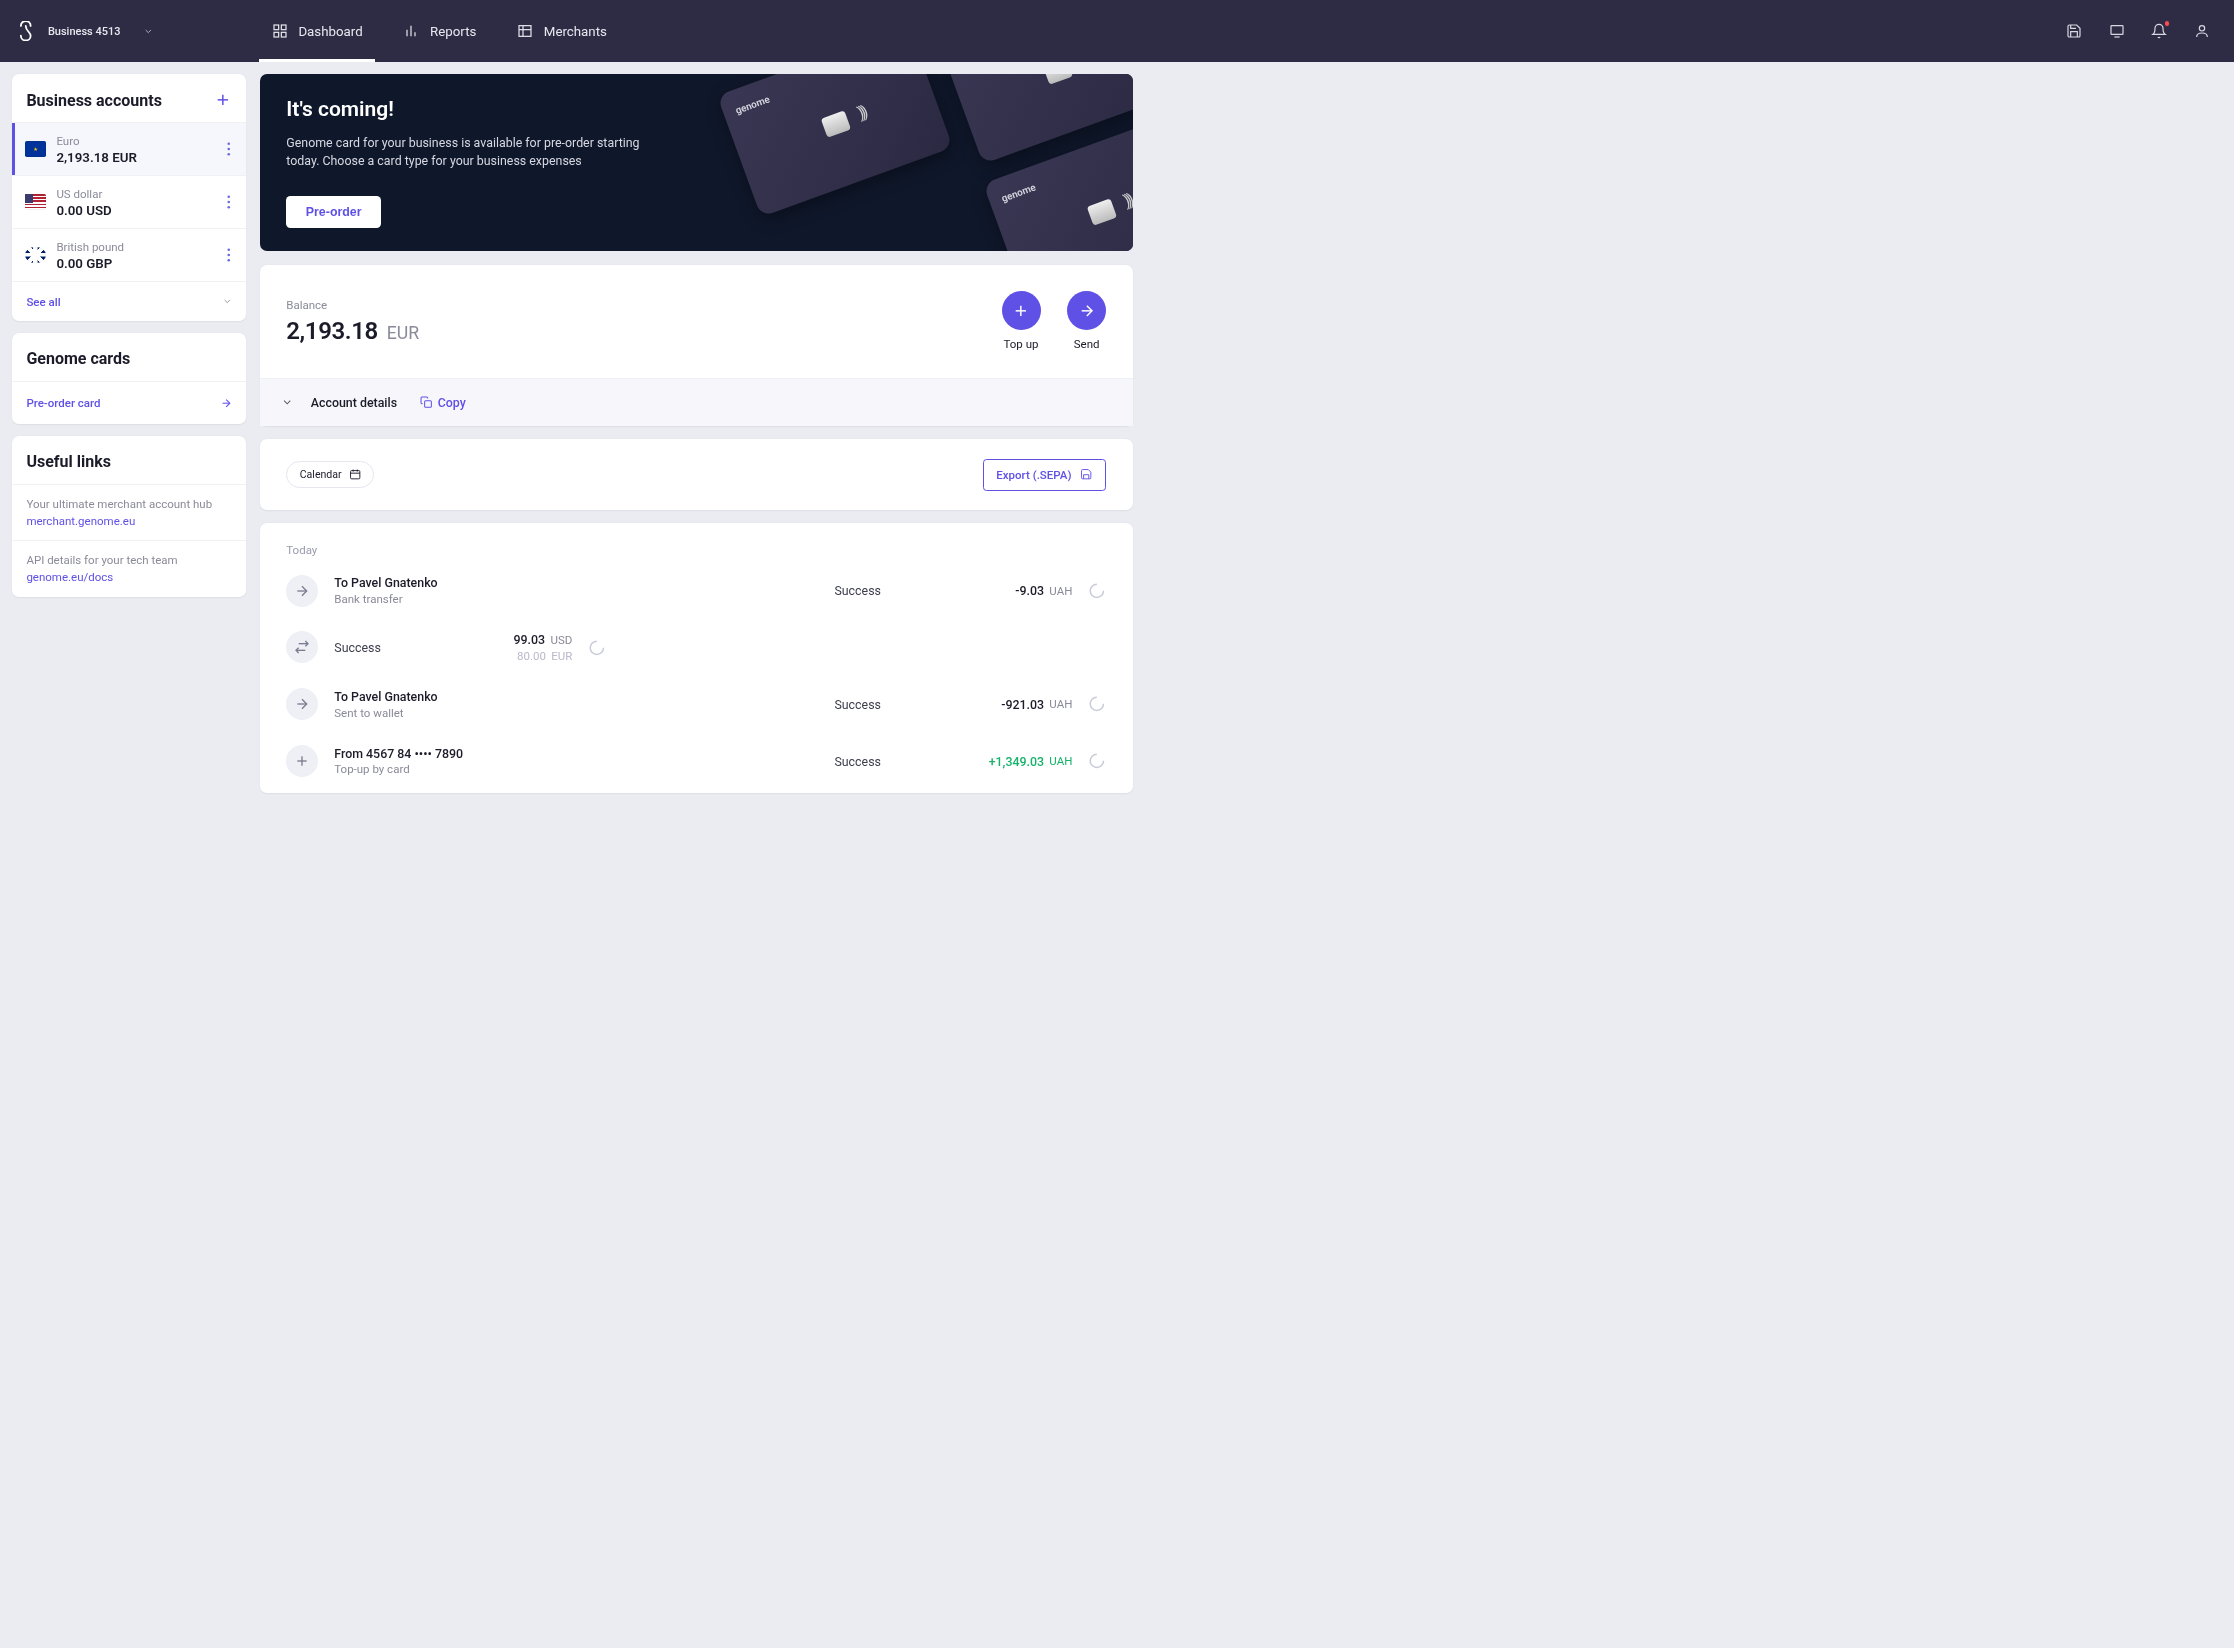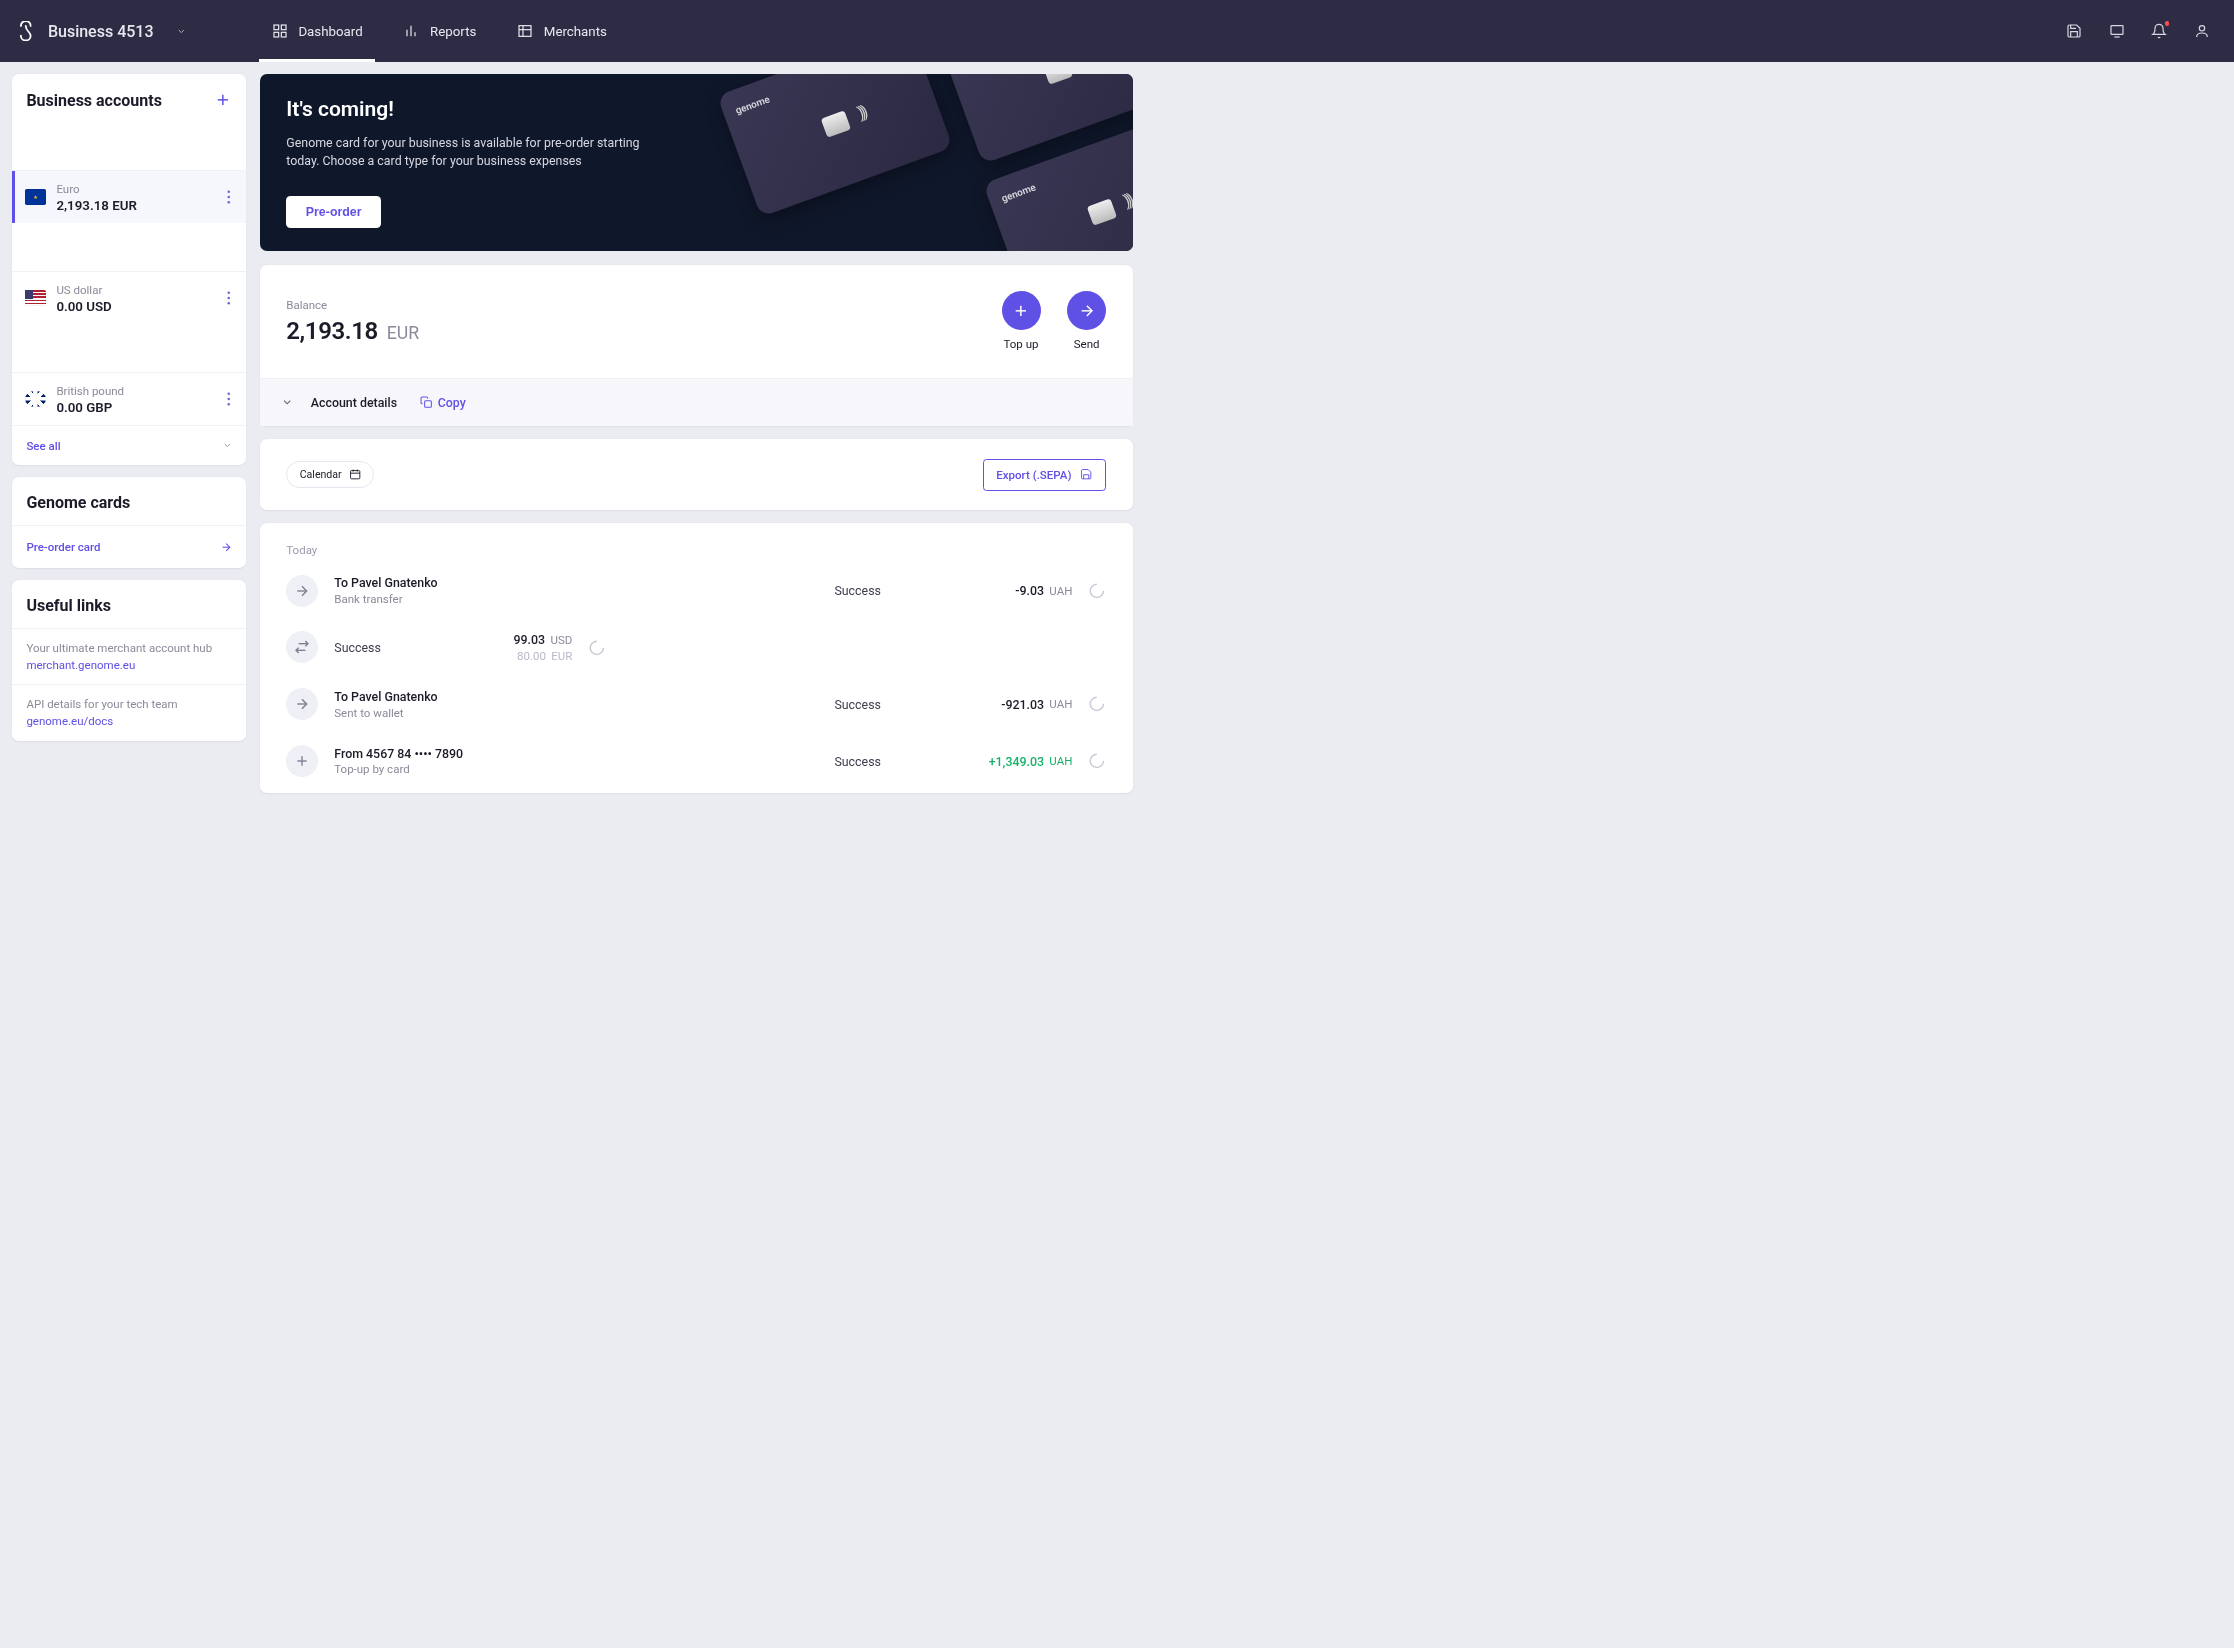--- a/index.html
+++ b/index.html
@@ -23,21 +23,21 @@
     align-items: center;
     gap: 12.4px;
     width: 231px;
     cursor: pointer;
   }
   .logo {
     width: 19.5px; height: 19.5px;
     display: flex; align-items: center; justify-content: center;
   }
   .logo svg { width: 19.5px; height: 19.5px; }
-  .wallet-name { font-size: 16px; font-weight: 500; }
+  .wallet-name { font-size: 11px; font-weight: 500; }
   .chev { margin-left: 10.6px; opacity: .75; }
   .nav-items { display: flex; align-items: stretch; gap: 16px; height: 62px; margin-left: 12.4px; }
   .nav-item {
     display: flex; align-items: center; gap: 10.6px;
     padding: 0 12.4px;
     font-size: 13.3px;
     cursor: pointer;
     position: relative;
     color: #e7e8ef;
   }
@@ -64,21 +64,20 @@
   }
   .plus-btn { color: #5f50e6; cursor: pointer; width: 19.5px; height: 19.5px; display:flex; align-items:center; justify-content:center; }
   .acct-list { }
   .acct {
     display: flex; align-items: center;
     padding: 10.6px 12.4px;
     gap: 10.6px;
     border-top: 0.9px solid #f0f0f5;
     position: relative;
     cursor: pointer;
-    margin-top: 48px;
   }
   .acct:first-child { border-top: 0.9px solid #f0f0f5; }
   .acct.active { background: #f6f7fc; }
   .acct.active::before {
     content: ""; position: absolute; left: 0; top: 0; bottom: 0;
     width: 2.7px; background: #5f50e6;
   }
   .flag {
     width: 21px; height: 16px; border-radius: 1.8px; flex-shrink: 0;
     background-size: cover; background-position: center;

